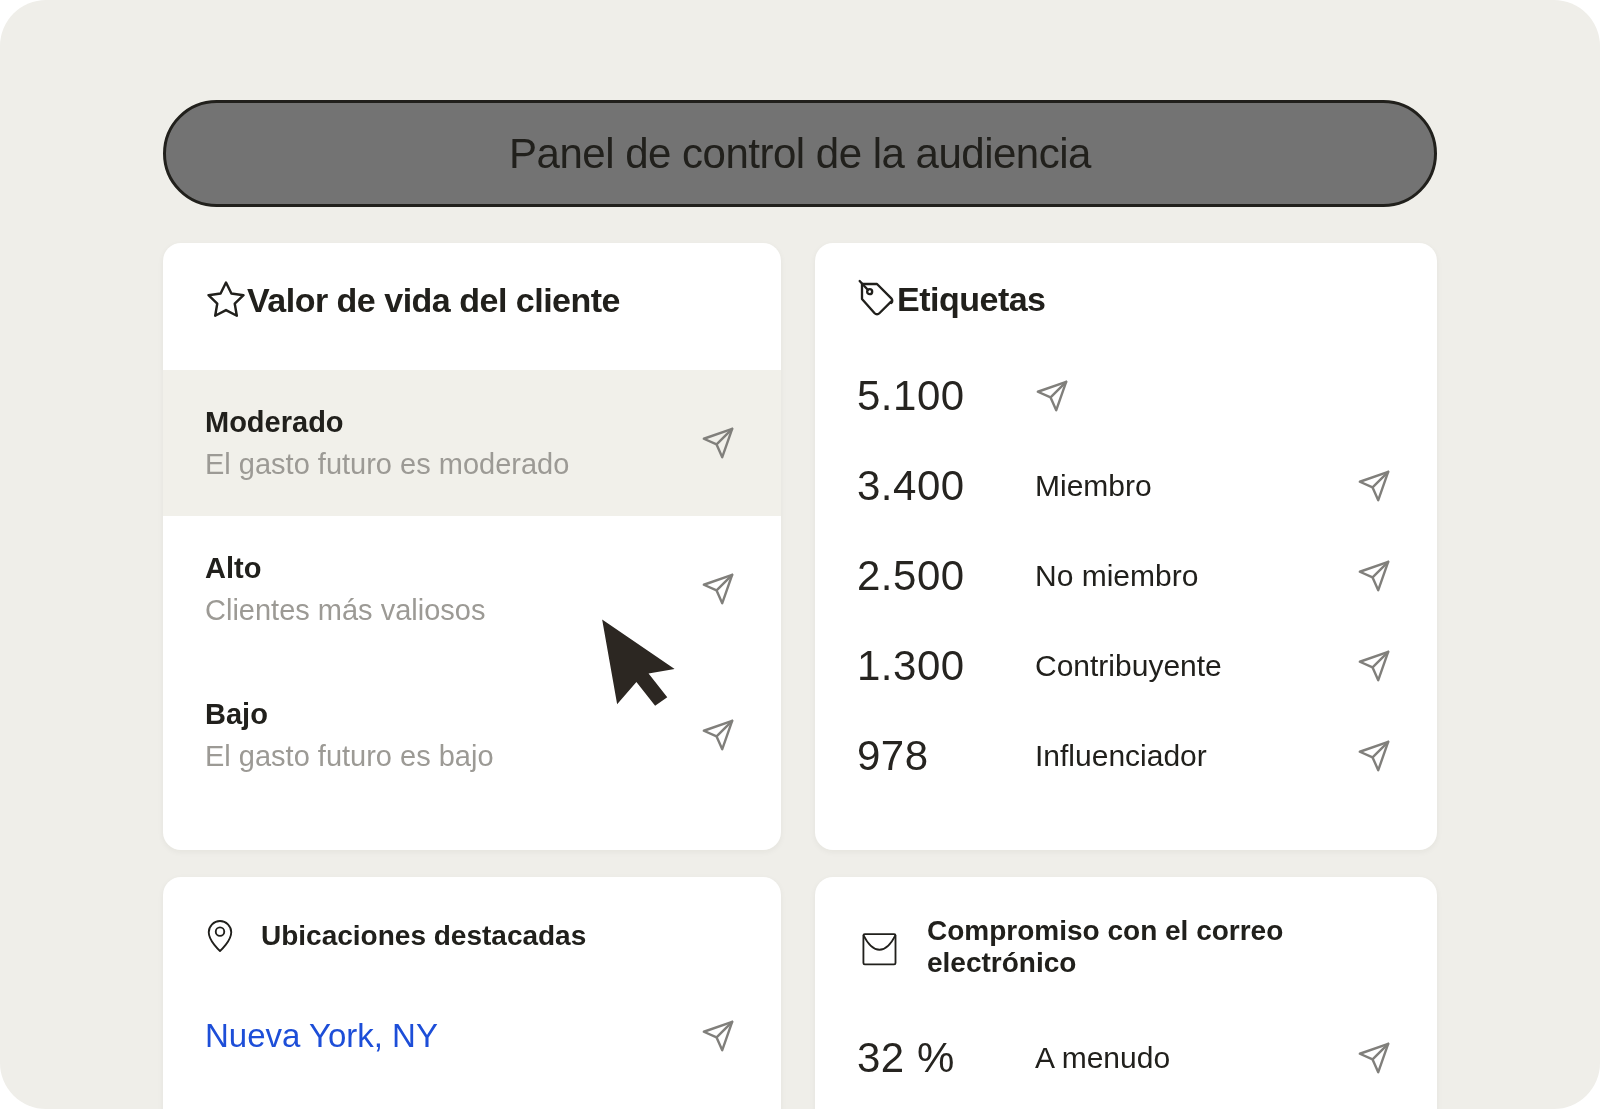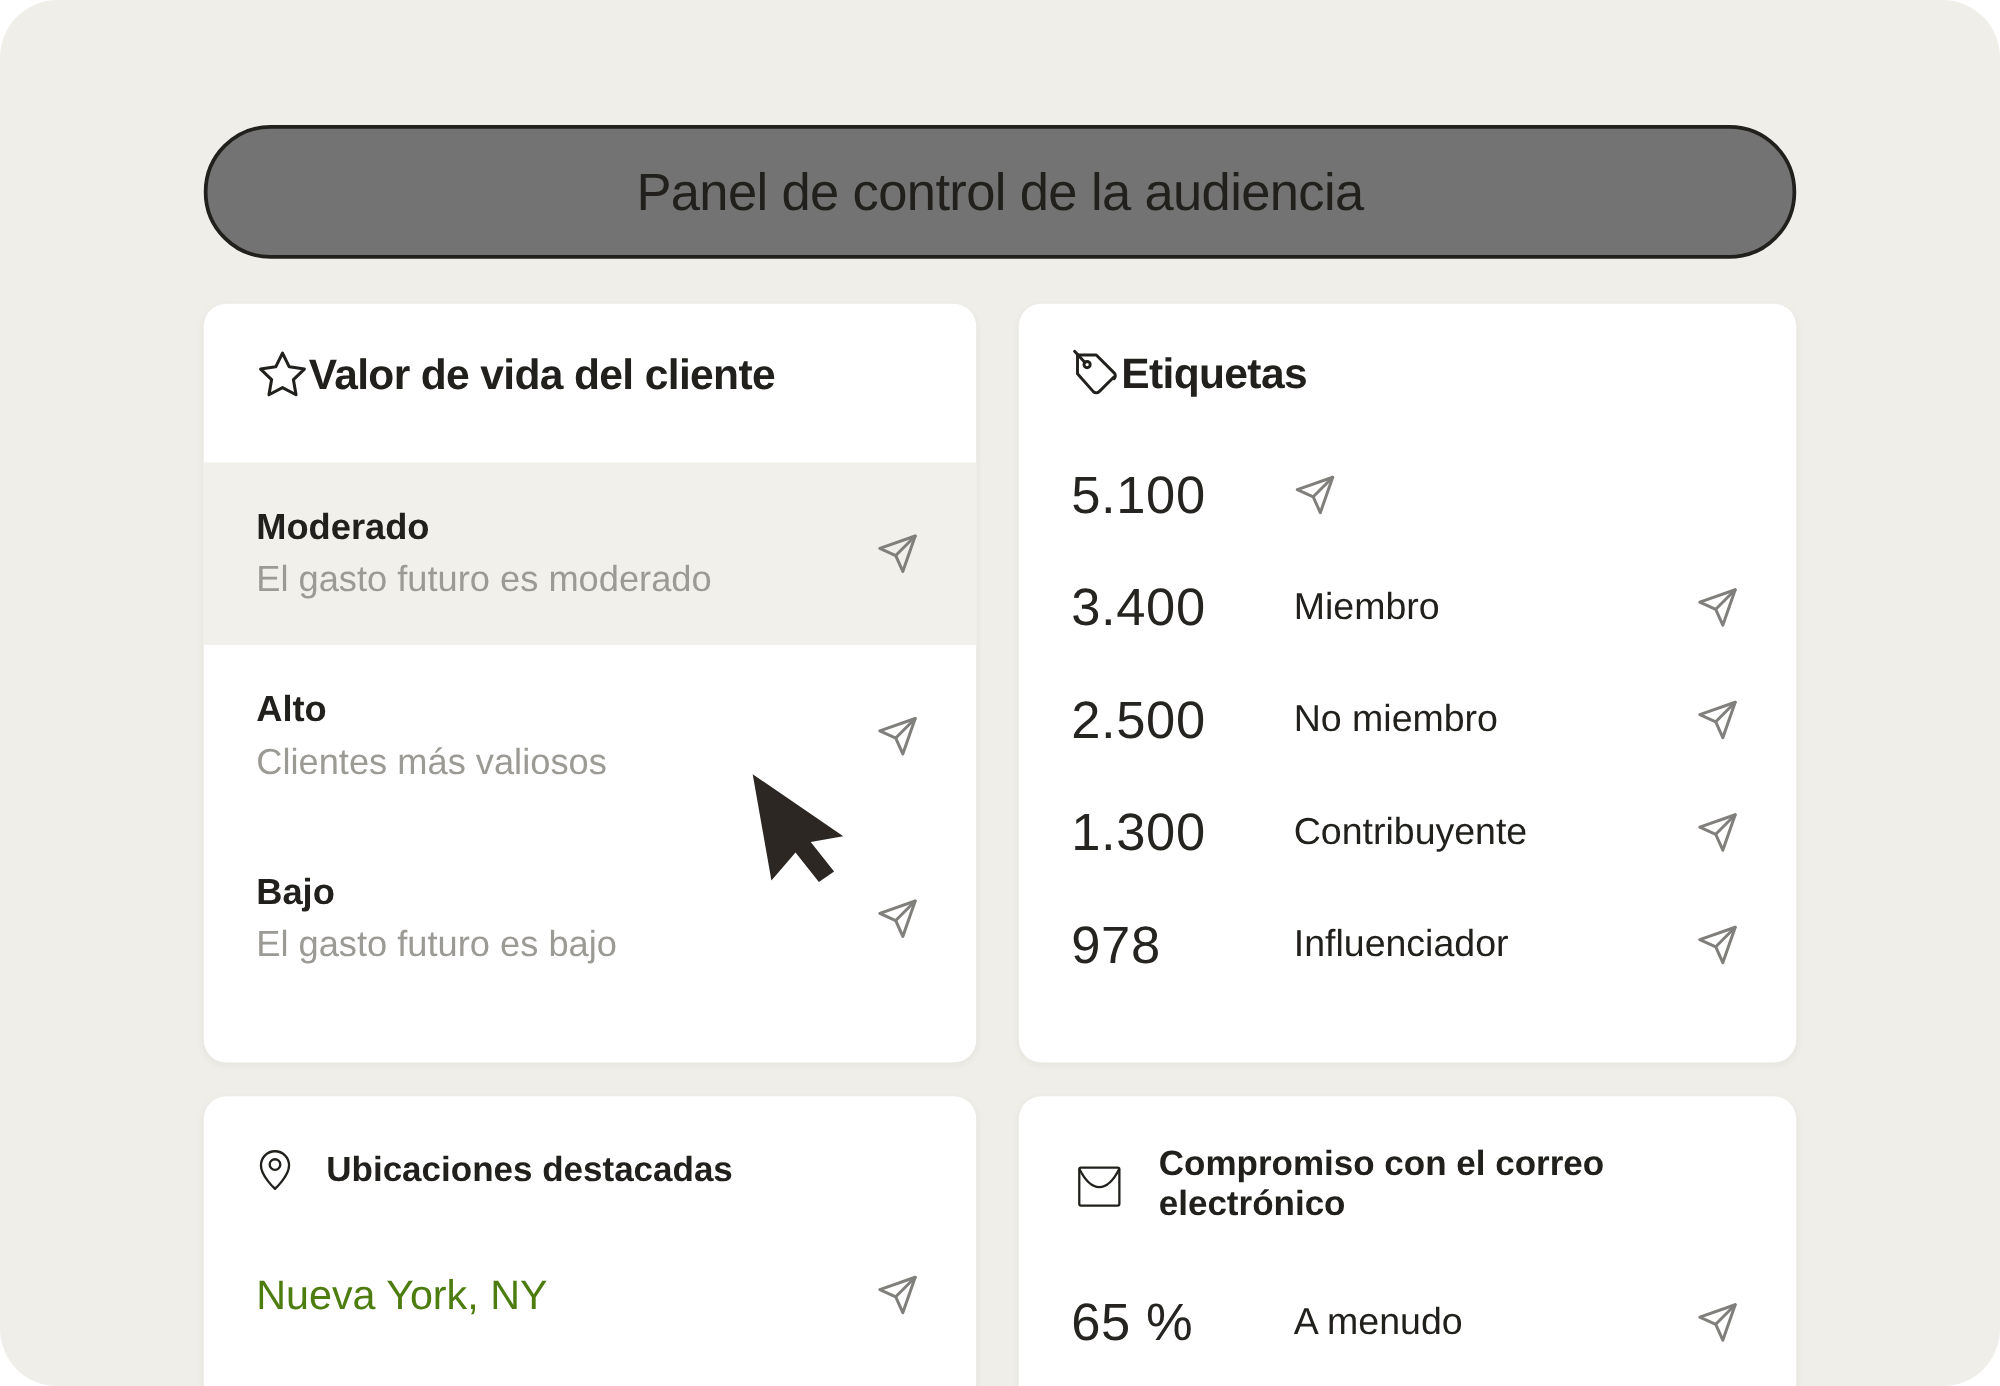--- a/index.html
+++ b/index.html
@@ -70,21 +70,21 @@
   .tag-value {
     width:178px; flex:none;
     font-size:42px; font-weight:400; color:#262420; letter-spacing:0.5px;
   }
   .tag-label { flex:1; font-size:30px; color:#21201c; }
 
   .stat-row {
     margin-top:34px; height:90px; display:flex; align-items:center;
     padding:0 46px 0 42px;
   }
-  .loc-label { flex:1; font-size:33px; color:#4d7c0f; }
+  .loc-label { flex:1; font-size:33px; color:#1d4ed8; }
 
   
   .cursor {
     position:absolute; left:601px; top:608px; width:80px; height:102px;
     transform:rotate(-10deg);
     pointer-events:none;
   }
 </style>
 </head>
 <body>
@@ -243,21 +243,21 @@
     <header class="card-head">
       <span class="icon">
         <svg width="44" height="44" viewBox="0 0 48 48" fill="none" stroke="#21201c" stroke-width="2" stroke-linejoin="round">
           <rect x="7" y="10" width="35" height="33" rx="1.5"></rect>
           <path d="M7 11 C 13 23, 19 27, 24.5 27 C 30 27, 36 23, 42 11"></path>
         </svg>
       </span>
       <h2>Compromiso con el correo electrónico</h2>
     </header>
     <div class="stat-row">
-      <div class="tag-value">65 %</div>
+      <div class="tag-value">32 %</div>
       <div class="tag-label">A menudo</div>
       <span class="icon">
         <svg width="34" height="34" viewBox="0 0 24 24" fill="none" stroke="#807f7b" stroke-width="1.7" stroke-linejoin="round" stroke-linecap="round">
           <line x1="22" y1="2" x2="11" y2="13"></line>
             <polygon points="22 2 15 22 11 13 2 9 22 2"></polygon>
         </svg>
       </span>
     </div>
   </section>
 

